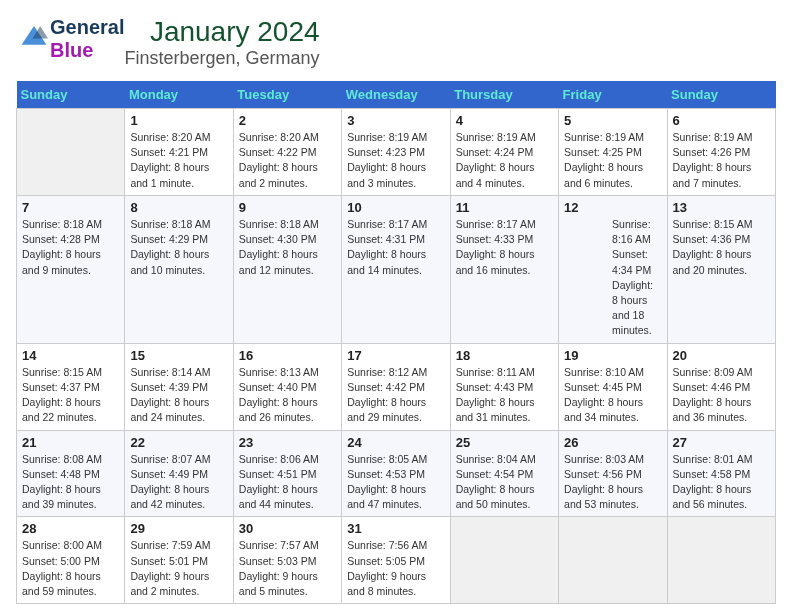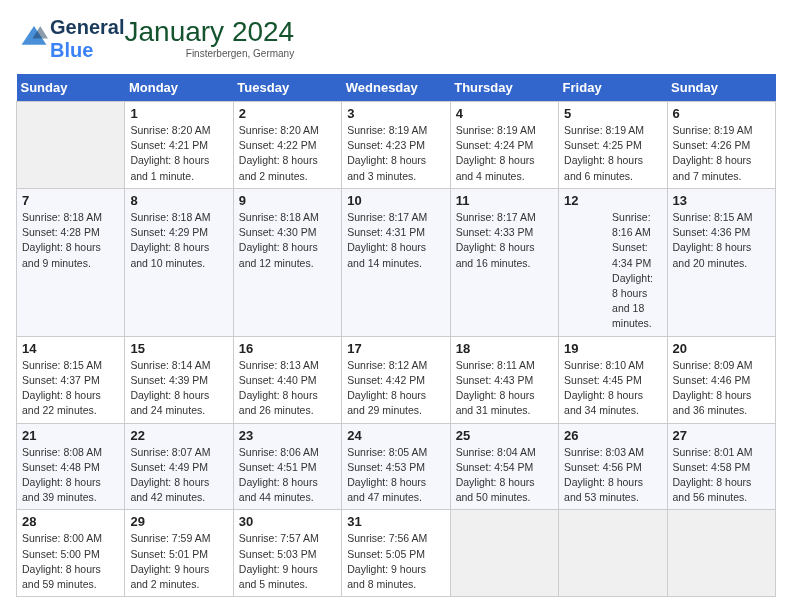--- a/index.html
+++ b/index.html
@@ -26,31 +26,31 @@
     }
     .title-block {
       text-align: right;
     }
     .month-title {
       font-size: 28px;
       color: #14532d;
       font-weight: normal;
     }
     .location {
-      font-size: 10px;
+      font-size: 18px;
       color: #555;
     }
     table {
       width: 100%;
       border-collapse: collapse;
       font-size: 11px;
     }
     thead tr th {
       background: #3366cc;
-      color: #ffffff;
+      color: #5eead4;
       padding: 6px 4px;
       text-align: left;
       font-size: 13px;
       font-weight: bold;
     }
     tbody tr td {
       border: 1px solid #ccc;
       vertical-align: top;
       padding: 4px 5px;
       width: 108px;
@@ -83,21 +83,21 @@
     <div>
       <svg class="logo-icon" viewBox="0 0 36 36">
         <polygon points="18,4 34,28 2,28" fill="#4a90d9"></polygon>
         <polygon points="26,4 36,20 16,20" fill="#1a3a5c" opacity="0.5"></polygon>
       </svg>
     </div>
     <div style="margin-left:2px">
       <div style="font-size:20px;font-weight:bold;color:#1a3a5c;line-height:1.15">
         <span>General</span>
       </div>
-      <div style="font-size:20px;font-weight:bold;color:#3b82f6;line-height:1.15">
+      <div style="font-size:20px;font-weight:bold;color:#a21caf;line-height:1.15">
         <span>Blue</span>
       </div>
     </div>
   </div>
   <div class="title-block">
     <div class="month-title">January 2024</div>
     <div class="location">Finsterbergen, Germany</div>
   </div>
 </div>
 

